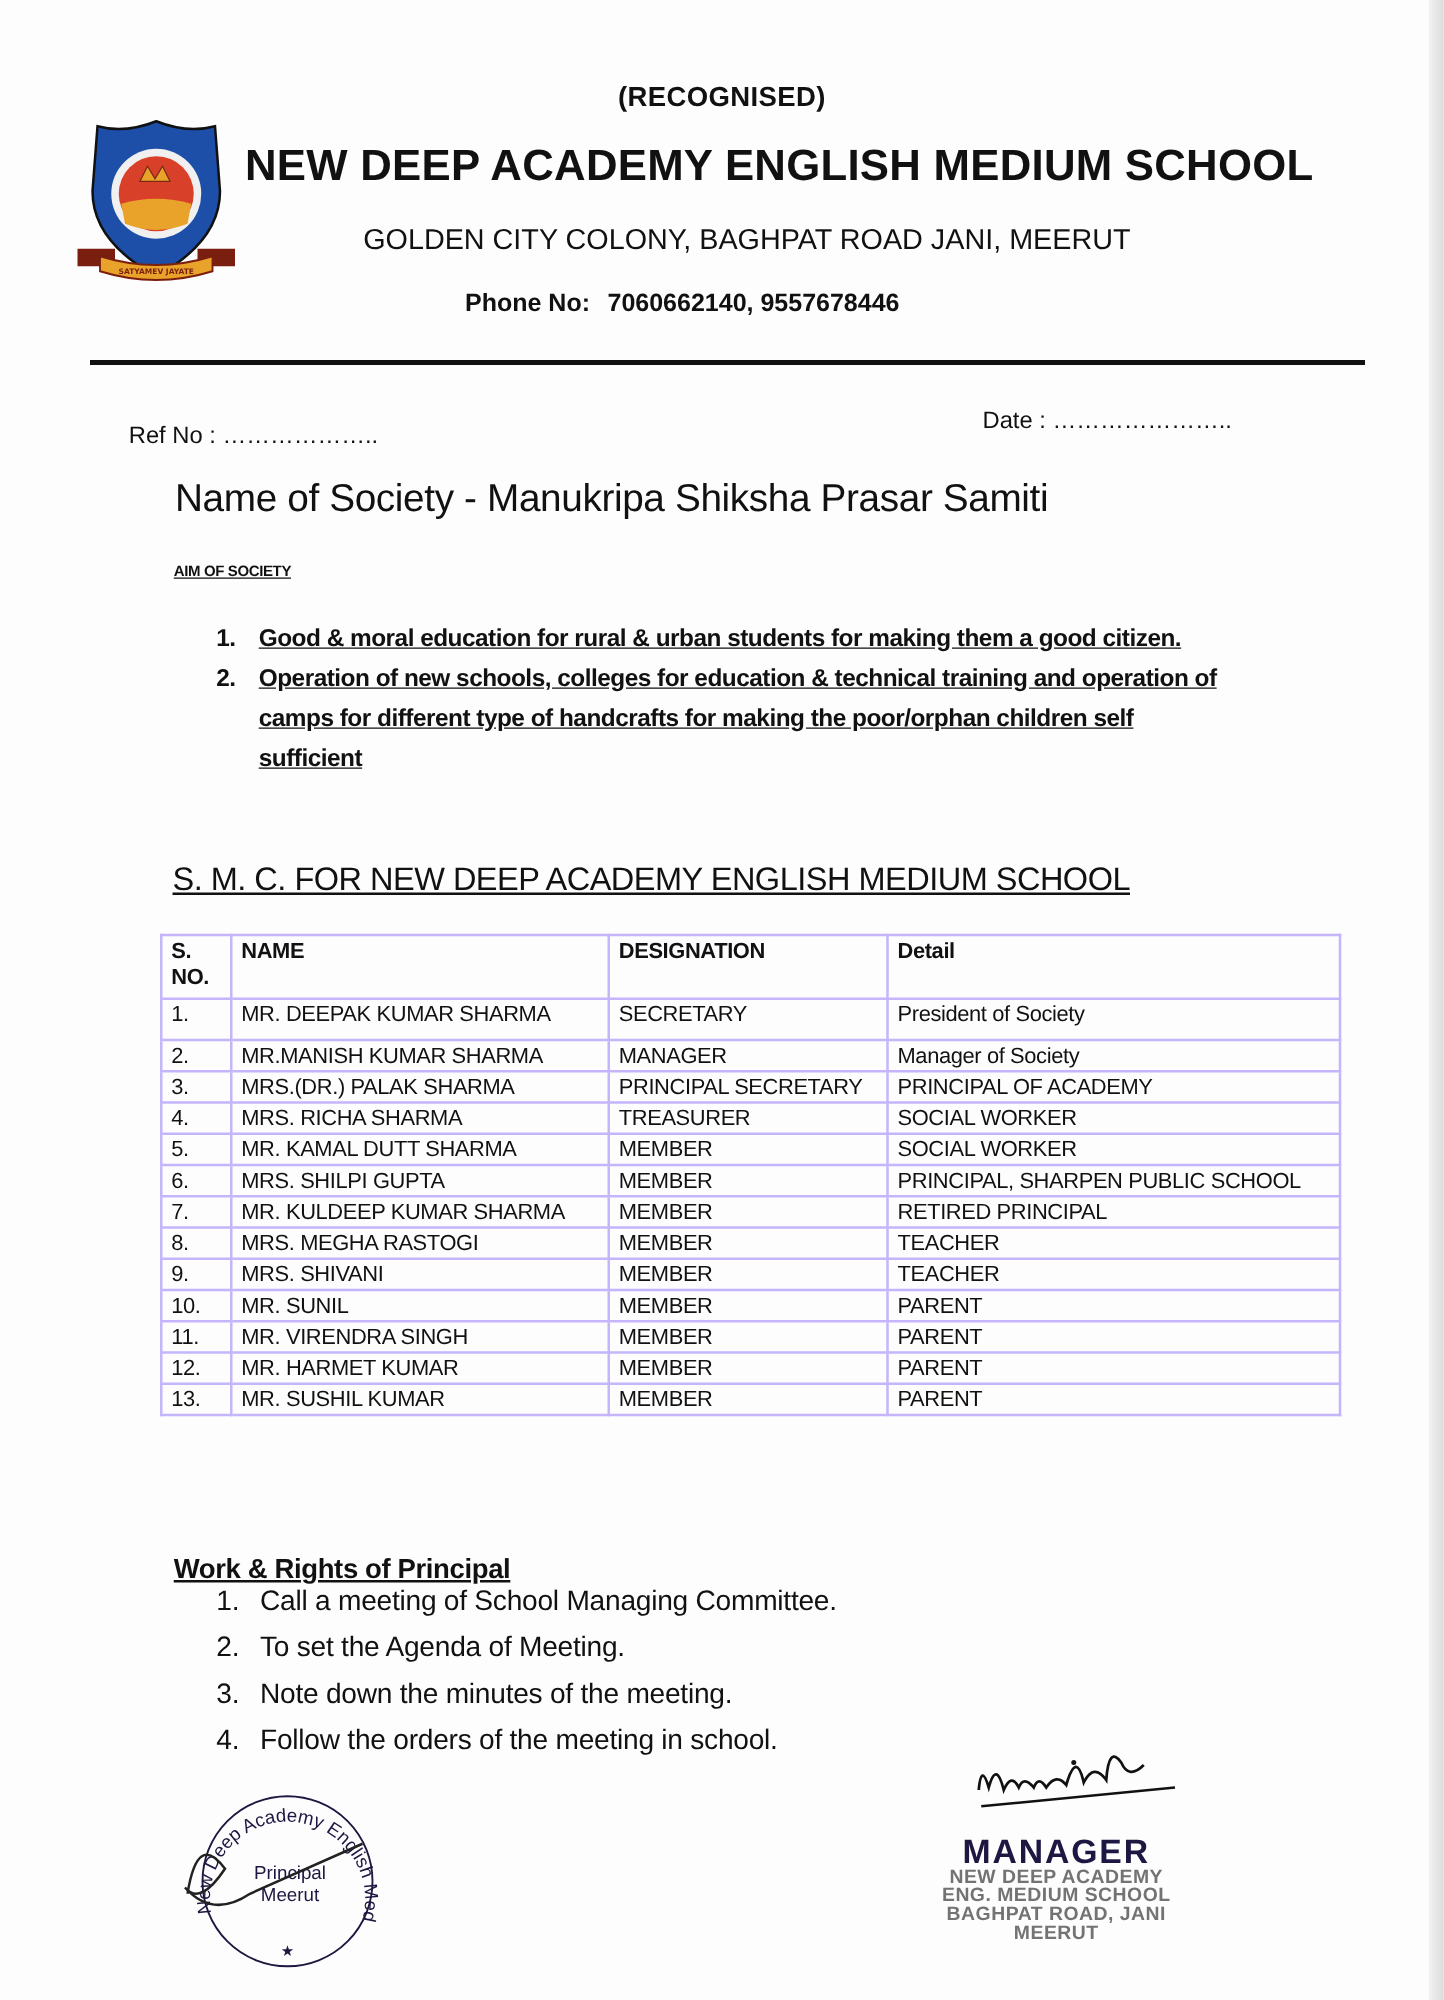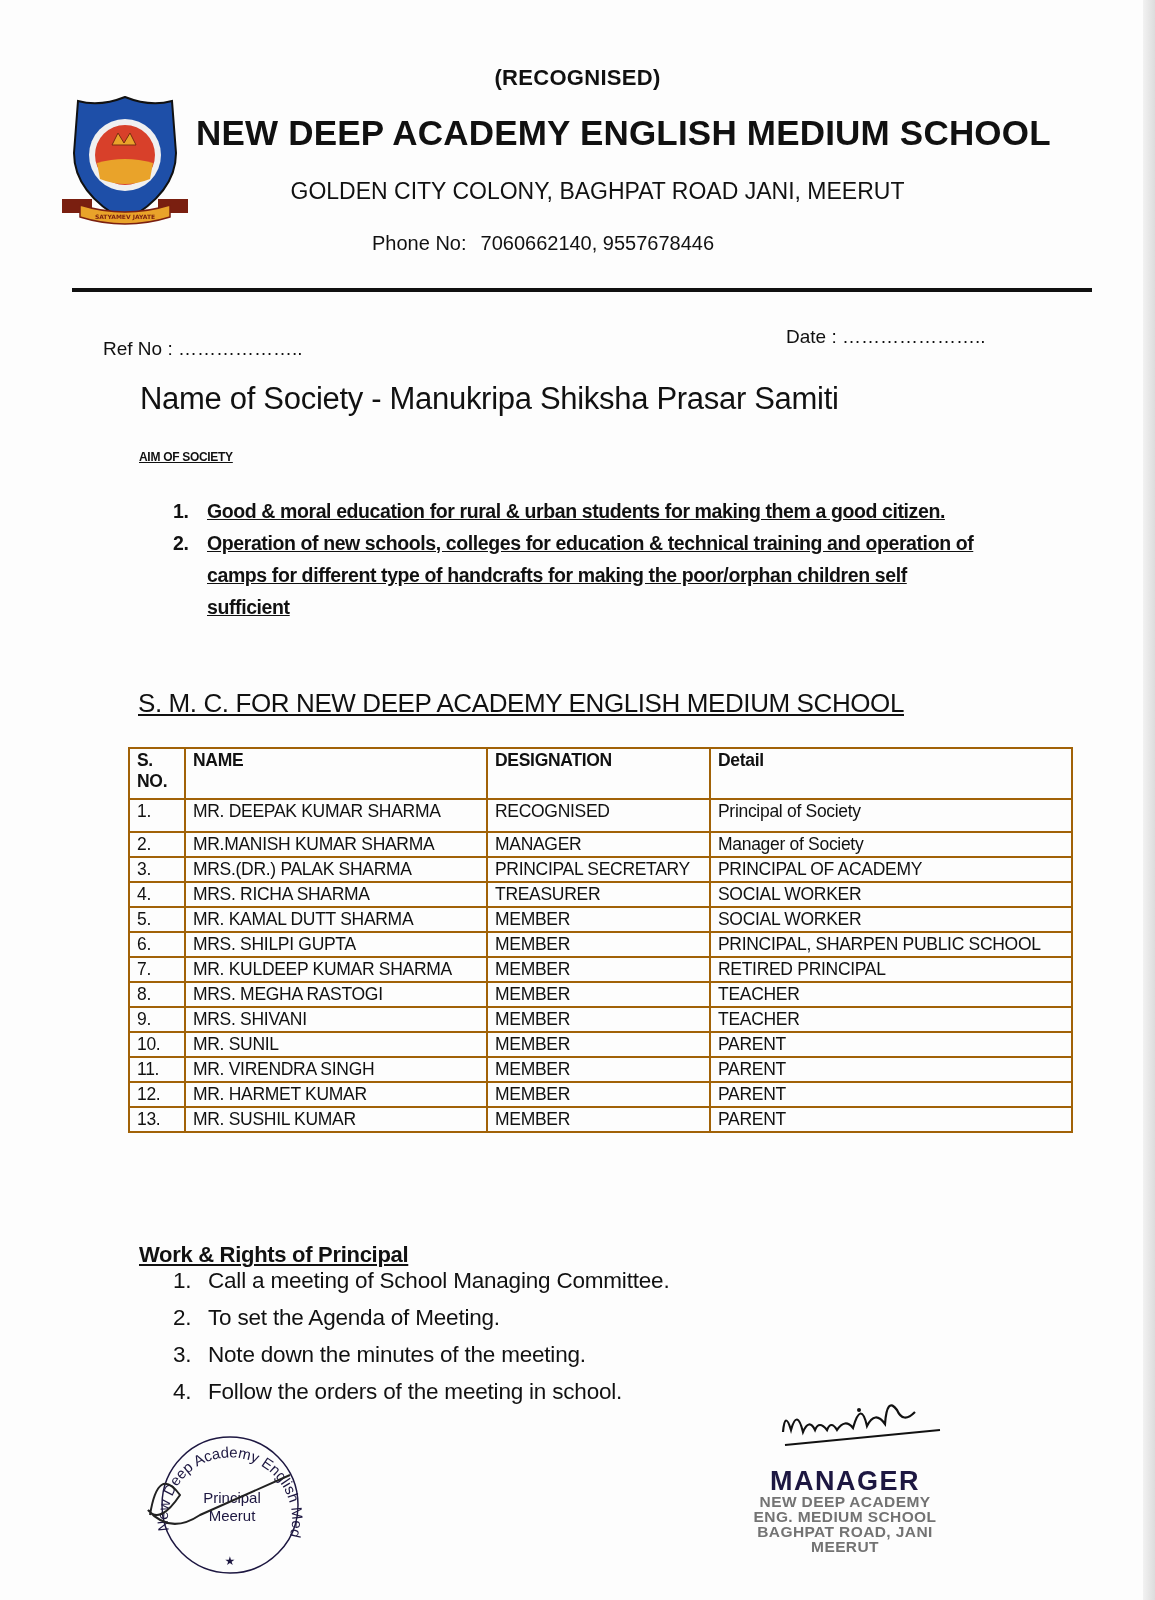--- a/index.html
+++ b/index.html
@@ -10,35 +10,35 @@
   }
   .page-edge { position: absolute; top: 0; right: 0; width: 12px; height: 1600px;
     background: linear-gradient(to right, #f2f2f2, #dcdcdc); }
   .recognised { position: absolute; top: 65px; left: 0; width: 1155px; text-align: center;
     font-size: 22px; font-weight: bold; letter-spacing: 0.3px; }
   .logo { position: absolute; left: 60px; top: 93px; width: 130px; height: 140px; }
   .school-name { position: absolute; top: 113px; left: 196px; font-size: 35px; font-weight: bold;
     letter-spacing: 0.2px; white-space: nowrap; }
   .address { position: absolute; top: 178px; left: 0; width: 1155px; text-align: center; padding-left: 40px;
     box-sizing: border-box; font-size: 23px; }
-  .phone { position: absolute; top: 232px; left: 372px; font-size: 20px; white-space: nowrap; }
+  .phone { position: absolute; top: 232px; left: 372px; font-size: 20px; white-space: nowrap; font-weight: bold; }
   .phone .num { margin-left: 14px; }
   .rule { position: absolute; top: 288px; left: 72px; width: 1020px; height: 4px; background: #111; }
   .ref { position: absolute; top: 338px; left: 103px; font-size: 19px; white-space: nowrap; }
   .date { position: absolute; top: 326px; left: 786px; font-size: 19px; white-space: nowrap; }
   .society { position: absolute; top: 381px; left: 140px; font-size: 31px; white-space: nowrap; letter-spacing: -0.3px; }
   .aim-title { position: absolute; top: 450px; left: 139px; font-size: 12px; font-weight: bold; text-decoration: underline; letter-spacing: -0.3px; }
   .aims { position: absolute; top: 495px; left: 173px; width: 820px; font-size: 19.5px; font-weight: bold; letter-spacing: -0.4px; }
   .aim-item { display: flex; line-height: 32px; }
   .aim-item .n { width: 34px; flex: none; }
   .aim-item .t { text-decoration: underline; }
   .smc-title { position: absolute; top: 688px; left: 138px; font-size: 26px; text-decoration: underline; white-space: nowrap; letter-spacing: -0.4px; }
   table.smc { position: absolute; top: 747px; left: 128px; width: 945px; border-collapse: collapse;
     font-size: 17.5px; letter-spacing: -0.3px; }
-  table.smc td, table.smc th { border: 2px solid #a16207; padding: 1px 7px 0 7px; text-align: left; vertical-align: top; height: 22px; }
+  table.smc td, table.smc th { border: 2px solid #c4b5fd; padding: 1px 7px 0 7px; text-align: left; vertical-align: top; height: 22px; }
   table.smc th { font-weight: bold; height: 48px; }
   table.smc tr.r1 td { height: 30px; }
   .c0 { width: 40px; } .c1 { width: 286px; } .c2 { width: 207px; }
   .wr-title { position: absolute; top: 1210px; left: 139px; font-size: 22px; font-weight: bold; text-decoration: underline; letter-spacing: -0.3px; margin-top: 32px; }
   .wr-list { position: absolute; top: 1262px; left: 173px; font-size: 22.5px; letter-spacing: -0.2px; }
   .wr-item { display: flex; line-height: 37px; }
   .wr-item .n { width: 35px; flex: none; }
   .stamp { position: absolute; left: 140px; top: 1425px; width: 180px; height: 150px; }
   .sig { position: absolute; left: 775px; top: 1390px; width: 180px; height: 60px; }
   .mgr-title { position: absolute; left: 700px; top: 1466px; width: 290px; text-align: center; font-size: 27px; font-weight: bold; letter-spacing: 1.5px; color: #1d1741; }
@@ -101,22 +101,22 @@
       <th class="c0">S. NO.</th>
       <th class="c1">NAME</th>
       <th class="c2">DESIGNATION</th>
       <th>Detail</th>
     </tr>
   </thead>
   <tbody id="smc-body">
       <tr class="r1">
         <td>1.</td>
         <td>MR. DEEPAK KUMAR SHARMA</td>
-        <td>RECOGNISED</td>
-        <td>Principal of Society</td>
+        <td>SECRETARY</td>
+        <td>President of Society</td>
       </tr>
       <tr>
         <td>2.</td>
         <td>MR.MANISH KUMAR SHARMA</td>
         <td>MANAGER</td>
         <td>Manager of Society</td>
       </tr>
       <tr>
         <td>3.</td>
         <td>MRS.(DR.) PALAK SHARMA</td>

